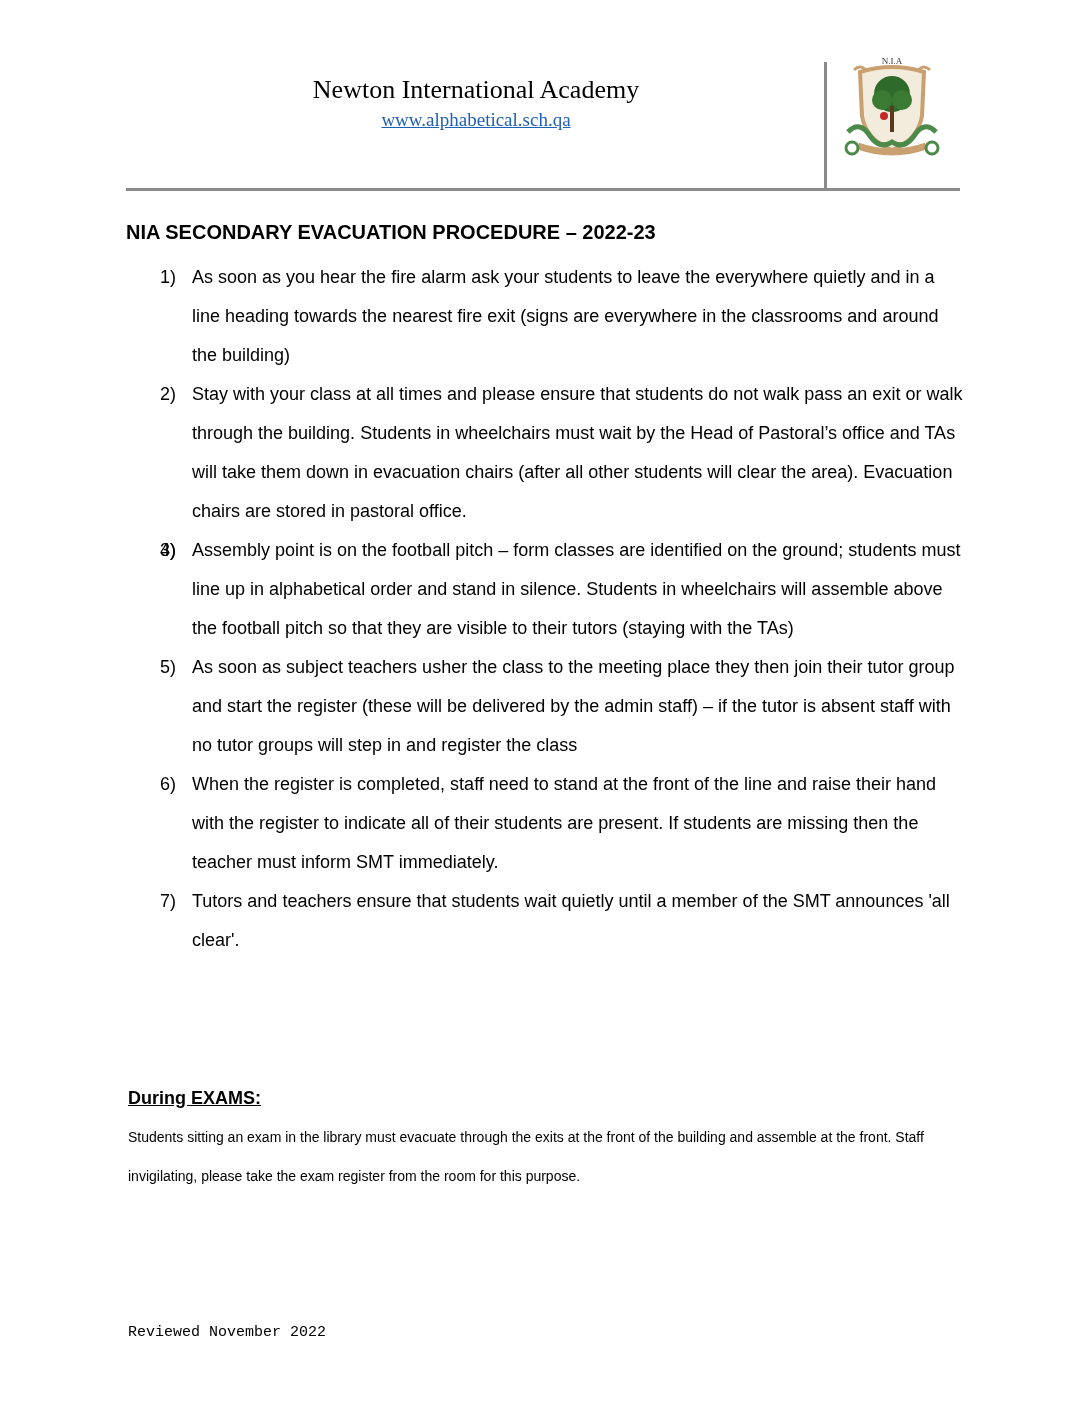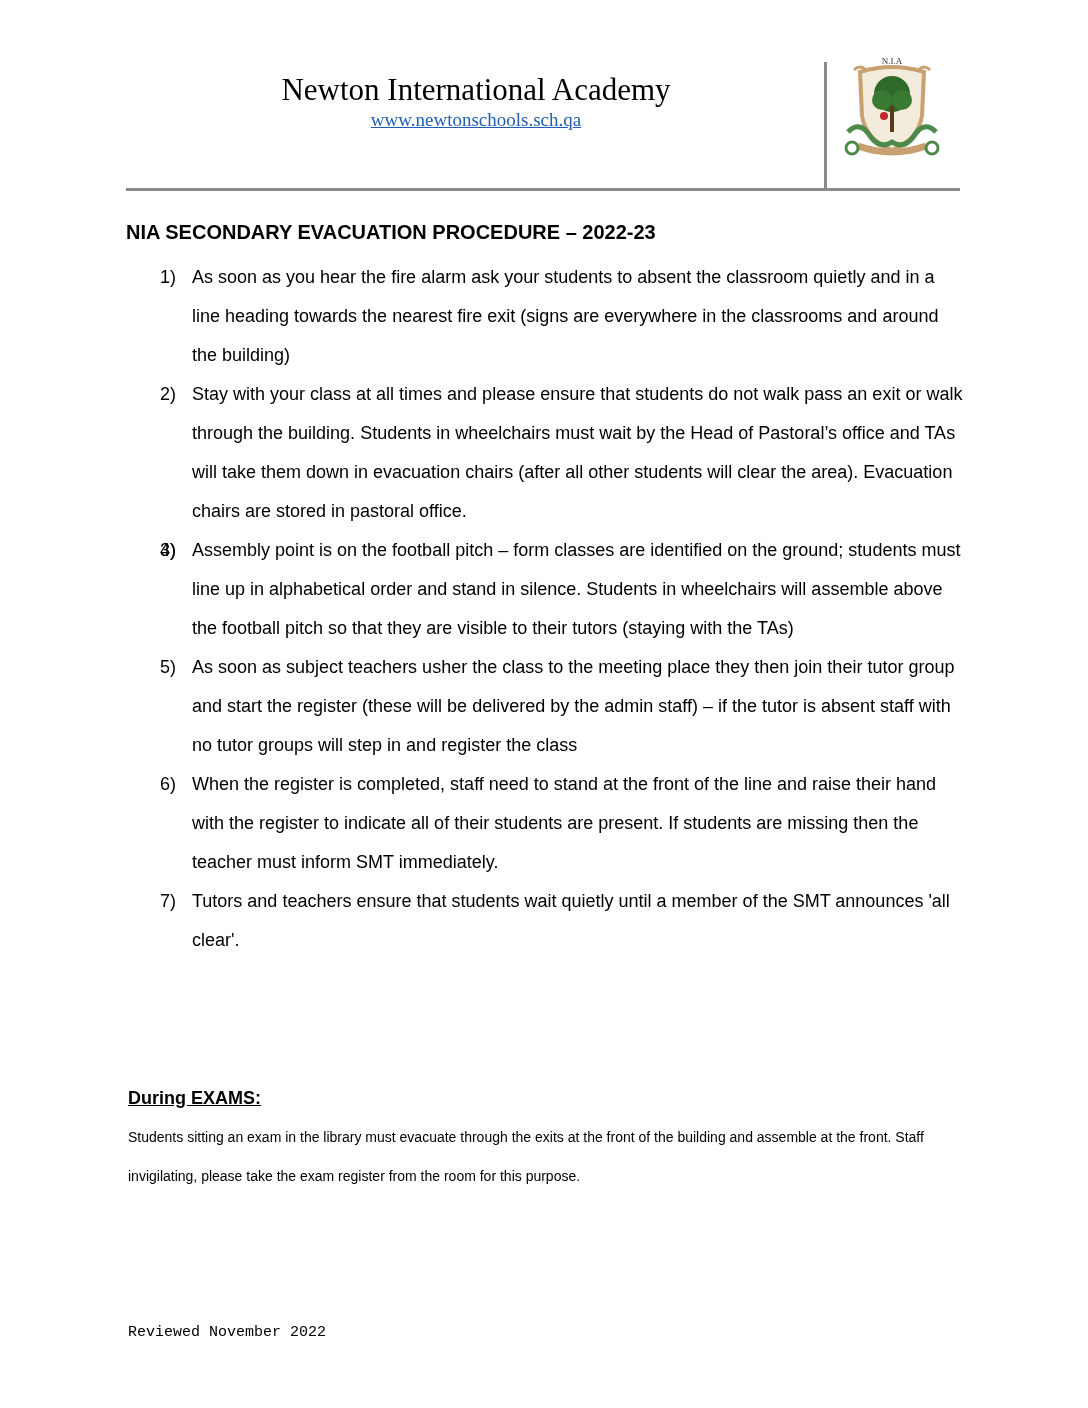--- a/index.html
+++ b/index.html
@@ -1,21 +1,21 @@
 <!DOCTYPE html>
 <html><head>
 <meta charset="utf-8">
 <style>
   html, body { margin: 0; padding: 0; background: #ffffff; }
   body { width: 1088px; height: 1408px; position: relative; overflow: hidden; color: #000; }
   .page { position: absolute; left: 0; top: 0; width: 1088px; height: 1408px; }
 
   .header { position: absolute; left: 126px; top: 62px; width: 834px; height: 130px; }
   .header-text { position: absolute; left: 0; top: 10px; width: 700px; text-align: center; font-family: "Liberation Serif", "DejaVu Serif", serif; }
-  .org-name { font-size: 31px; line-height: 36px; margin-top: 0; }
+  .org-name { font-size: 26px; line-height: 36px; margin-top: 0; }
   .org-url { font-size: 19px; line-height: 24px; color: #1f5fb4; text-decoration: underline; display: inline-block; }
   .org-tagline { font-size: 19px; line-height: 25px; }
   .vline { position: absolute; left: 698px; top: 0; width: 3px; height: 126px; background: #8a8a8a; }
   .hline { position: absolute; left: 0; top: 126px; width: 834px; height: 3px; background: #8a8a8a; }
   .logo { position: absolute; left: 712px; top: -8px; width: 108px; height: 112px; }
 
   .doc-title { position: absolute; left: 126px; top: 218px; width: 834px; font-family: "Liberation Sans", "DejaVu Sans", sans-serif; font-weight: bold; font-size: 20px; line-height: 28px; }
 
   .list { position: absolute; left: 126px; top: 258px; width: 840px; font-family: "Liberation Sans", "DejaVu Sans", sans-serif; font-size: 18px; line-height: 39px; }
   .item { position: relative; padding-left: 66px; }
@@ -28,21 +28,21 @@
   .footer { position: absolute; left: 128px; top: 1322px; font-family: Liberation Mono, monospace; font-size: 15px; line-height: 22px; }
 </style>
 </head>
 <body>
 
 <div class="page">
 
   <div class="header">
     <div class="header-text">
       <div class="org-name">Newton International Academy</div>
-      <a class="org-url">www.newtonschools.sch.qa</a>
+      <a class="org-url">www.alphabetical.sch.qa</a>
     </div>
     <div class="vline"></div>
     <div class="logo">
       <svg width="108" height="112" viewBox="0 0 108 112">
         <text x="54" y="10" font-size="9" text-anchor="middle" font-family="Liberation Serif, serif" fill="#333">N.I.A</text>
         <path d="M22 18 Q54 8 86 18 L84 62 Q80 86 54 96 Q28 86 24 62 Z" fill="#f3ecdc" stroke="#c9a070" stroke-width="4"></path>
         <path d="M16 16 q6 -6 12 0 M80 16 q6 -6 12 0" stroke="#c9a070" stroke-width="3" fill="none"></path>
         <circle cx="54" cy="40" r="18" fill="#2e6b2a"></circle>
         <circle cx="44" cy="46" r="10" fill="#3b7a33"></circle>
         <circle cx="64" cy="46" r="10" fill="#3b7a33"></circle>
@@ -53,21 +53,21 @@
         <circle cx="14" cy="94" r="6" fill="none" stroke="#4c8a4a" stroke-width="3"></circle>
         <circle cx="94" cy="94" r="6" fill="none" stroke="#4c8a4a" stroke-width="3"></circle>
       </svg>
     </div>
     <div class="hline"></div>
   </div>
 
   <div class="doc-title">NIA SECONDARY EVACUATION PROCEDURE – 2022-23</div>
 
   <div class="list" id="procedure-list">
-    <div class="item"><span class="num">1)</span><span class="txt"><span>As soon as you </span><b>hear the fire alarm</b><span> ask your </span><b>students to absent the classroom</b><span> quietly and in a line heading towards the nearest </span><b>fire exit</b><span> (signs are everywhere in the classrooms and around the building)</span></span></div>
+    <div class="item"><span class="num">1)</span><span class="txt"><span>As soon as you </span><b>hear the fire alarm</b><span> ask your </span><b>students to leave the everywhere</b><span> quietly and in a line heading towards the nearest </span><b>fire exit</b><span> (signs are everywhere in the classrooms and around the building)</span></span></div>
     <div class="item"><span class="num">2)</span><span class="txt"><span>Stay with your class at all times and please ensure that students do not walk pass an exit or walk through the building. </span><b>Students in wheelchairs must wait by the Head of Pastoral’s office and TAs will take them down in evacuation chairs</b><span> (after all other students will clear the area). Evacuation chairs are stored in pastoral office.</span></span></div>
     <div class="item"><span class="num">3)</span></div>
     <div class="item"><span class="num">4)</span><span class="txt"><b>Assembly point is on the football pitch</b><span> – form classes are identified on the ground; students must line up in alphabetical order and stand in silence. </span><b>Students in wheelchairs will assemble above the football pitch</b><span> so that they are visible to their tutors (staying with the TAs)</span></span></div>
     <div class="item"><span class="num">5)</span><span class="txt"><span>As soon as subject teachers usher the class to the meeting place they then join their tutor group and start the register (these will be delivered by the admin staff) – if the tutor is absent staff with no tutor groups will step in and register the class</span></span></div>
     <div class="item"><span class="num">6)</span><span class="txt"><span>When the register is completed, staff need to stand at the front of the line and raise their hand with the register to indicate all of their students are present. If students are missing then the teacher must inform SMT immediately.</span></span></div>
     <div class="item"><span class="num">7)</span><span class="txt"><span>Tutors and teachers ensure that students wait quietly until a member of the SMT announces 'all clear'.</span></span></div>
   </div>
 
   <div class="exams-heading">During EXAMS:</div>
   <div class="exams-body">Students sitting an exam in the library must evacuate through the exits at the front of the building and assemble at the front. Staff invigilating, please take the exam register from the room for this purpose.</div>

